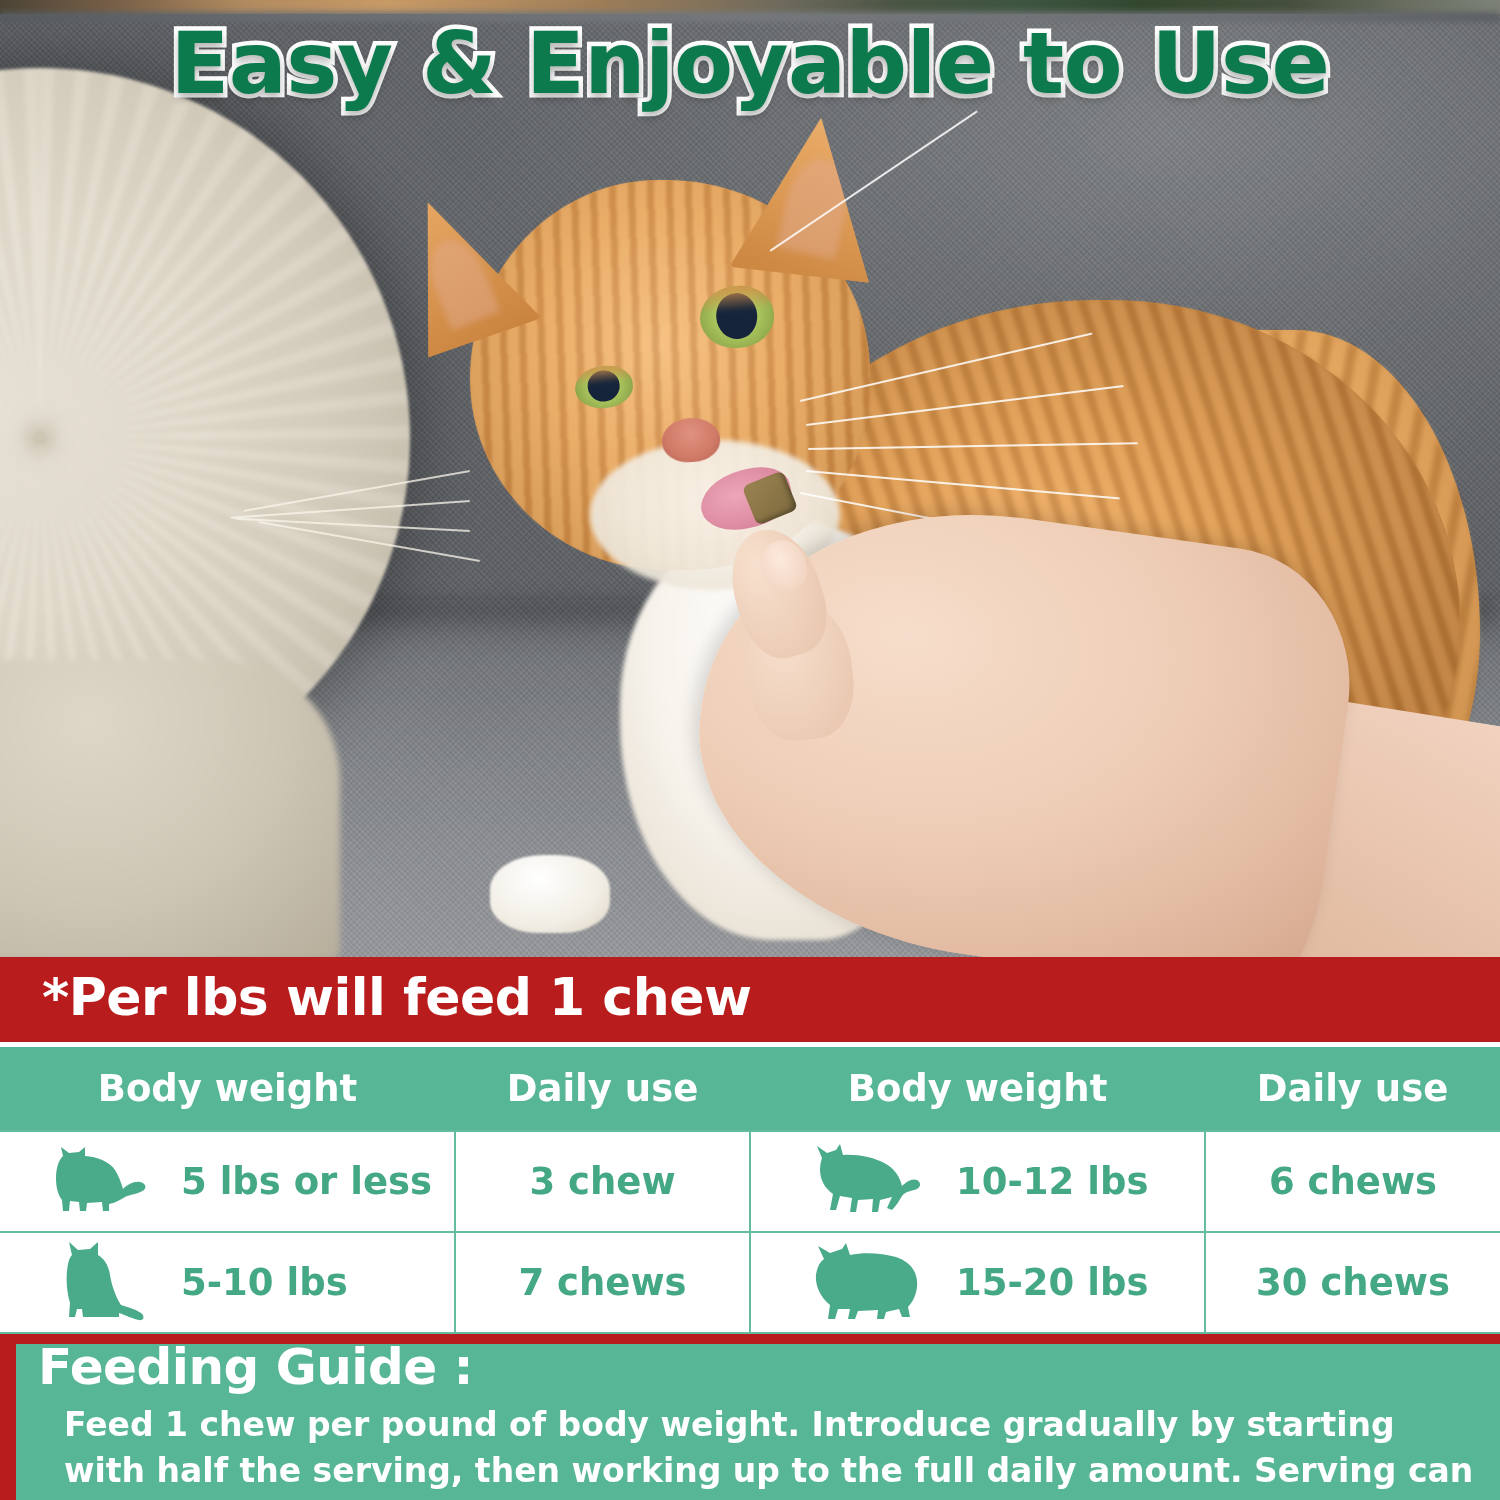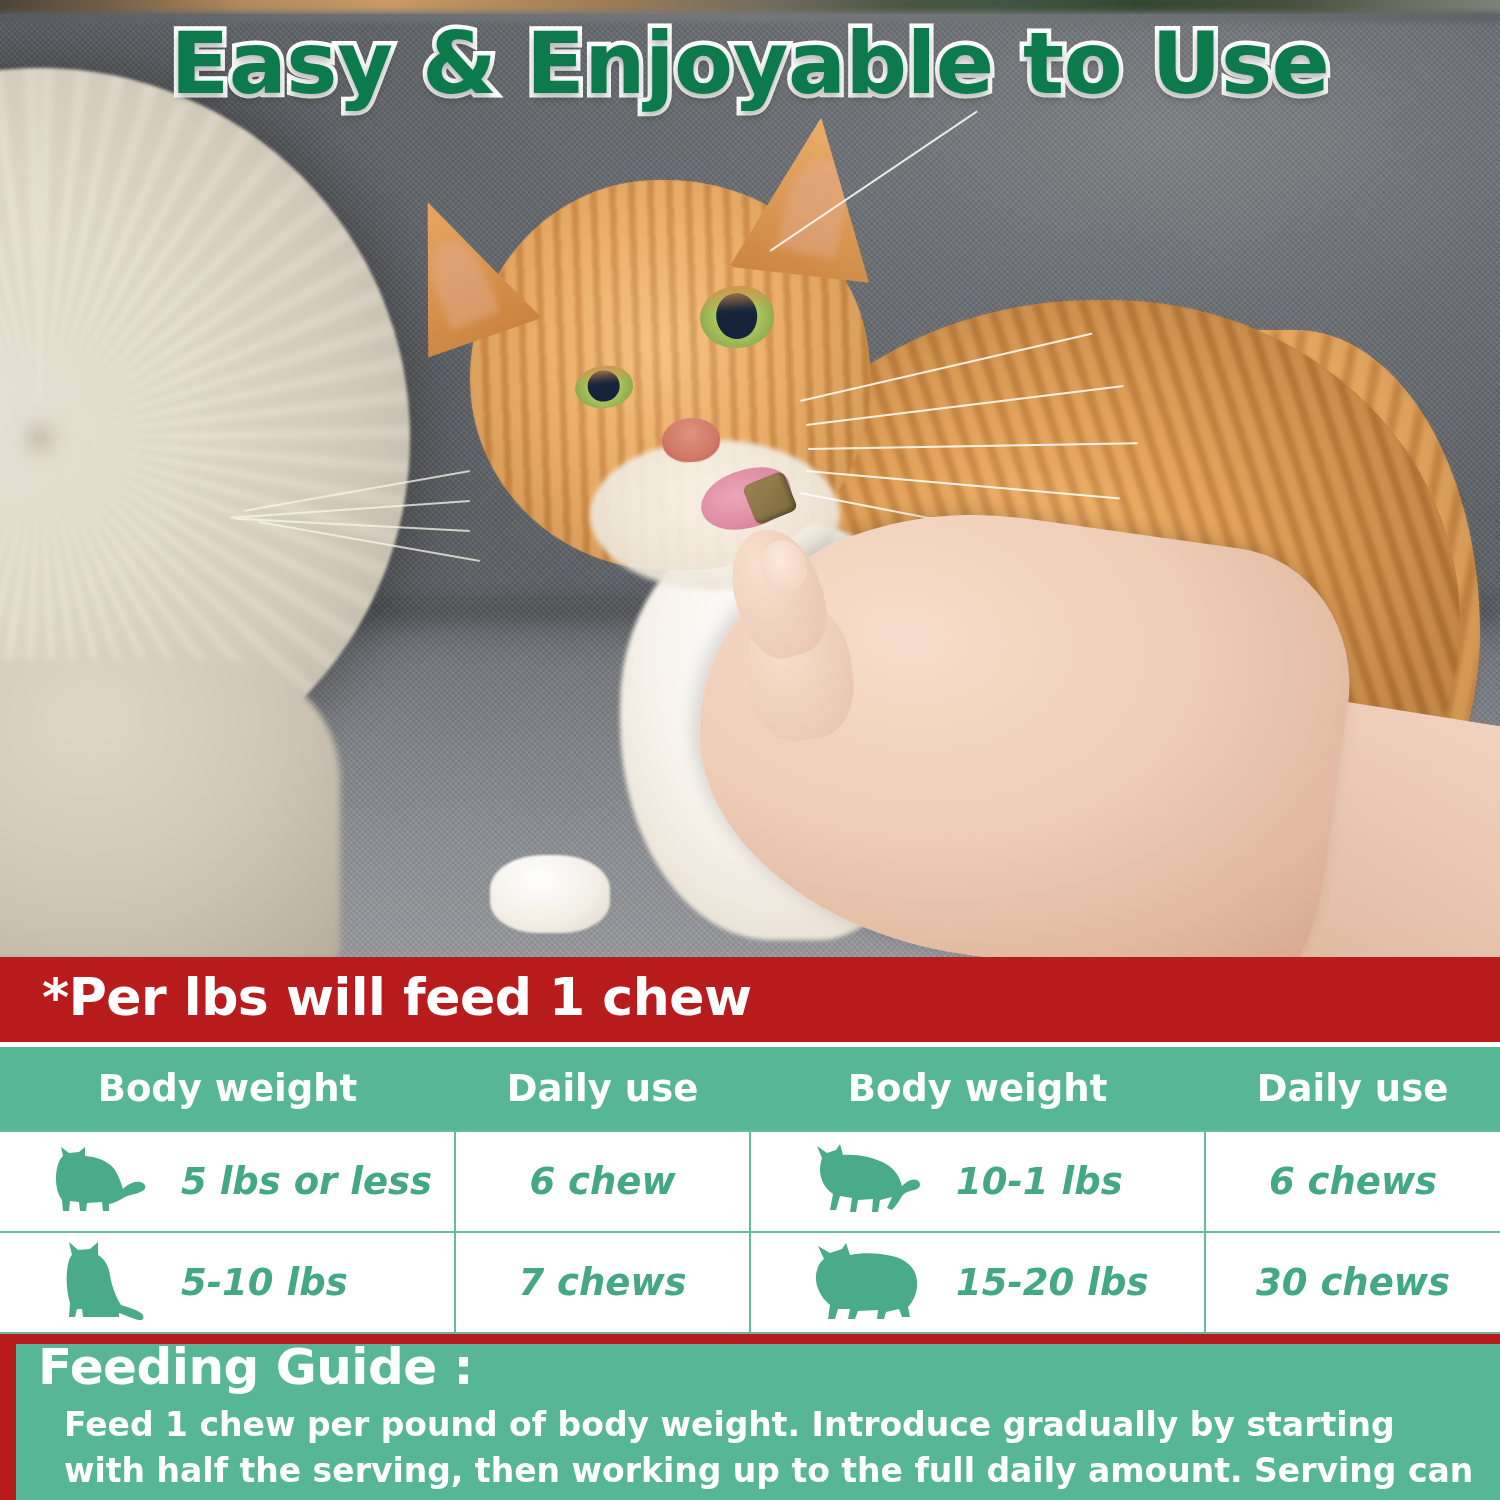--- a/index.html
+++ b/index.html
@@ -198,21 +198,21 @@
   table.feed{
     position:absolute; left:0; top:90px; width:1500px; border-collapse:collapse; table-layout:fixed;
   }
   table.feed th{
     height:84px; background:#57b695; color:#fff; font-size:37px; font-weight:bold;
     font-family:"DejaVu Sans","Liberation Sans",sans-serif; text-align:center; border:0;
   }
   table.feed td{
     height:101px; background:#ffffff; color:#43a883; font-size:37px; font-weight:bold;
     font-family:"DejaVu Sans","Liberation Sans",sans-serif; text-align:center;
-    border:2px solid #63bc9e; vertical-align:middle;font-style:italic;
+    border:2px solid #63bc9e; vertical-align:middle;
   }
   table.feed td.icon{ border-right:0; text-align:right; padding-right:26px; }
   table.feed td.wt{ border-left:0; text-align:left; padding-left:6px; }
   table.feed tr td:first-child{ border-left:0; }
   table.feed tr td:last-child{ border-right:0; }
   .catico{ display:inline-block; vertical-align:middle; }
   .catico svg{ display:block; }
 
   #guide{
     position:absolute; left:16px; top:387px; width:1500px; height:156px; background:#57b695; color:#fff;
@@ -333,36 +333,36 @@
                          C58 12 70 16 76 25 C80 31 82 38 84 44
                          C88 40 95 36 101 37 C106 38 108 42 105 45
                          C100 49 92 49 86 52 C81 55 76 58 70 59
                          L70 66 L64 66 L63 57 L48 58 L47 66 L41 66 L40 57
                          L31 56 L30 66 L24 66 L23 55
                          C19 50 17 42 17 34 C17 24 19 16 24 11 Z"></path>
               </svg>
             </span>
           </td>
           <td class="wt">5 lbs or less</td>
-          <td>6 chew</td>
+          <td>3 chew</td>
           <td class="icon">
             <span class="catico">
               <svg width="124" height="76" viewBox="0 0 124 76" fill="#49ab89">
                 <path d="M22 14 L17 2 L27 9 L36 6 L40 0 L43 11
                          C56 10 74 13 86 20 C96 26 100 34 102 42
                          C106 38 112 34 117 36 C121 38 121 43 117 45
                          C112 47 106 47 102 52 C99 57 96 62 92 66
                          L87 64 L92 53 L80 56 L78 68 L72 68 L73 55
                          L58 56 L56 68 L50 68 L52 54
                          L40 52 L36 66 L30 66 L33 50
                          C24 44 20 34 20 26 C20 21 21 17 22 14 Z"></path>
               </svg>
             </span>
           </td>
-          <td class="wt">10-1 lbs</td>
+          <td class="wt">10-12 lbs</td>
           <td>6 chews</td>
         </tr>
         <tr>
           <td class="icon">
             <span class="catico">
               <svg width="100" height="84" viewBox="0 0 100 84" fill="#49ab89">
                 <path d="M23 14 L20 1 L29 9 L41 8 L49 1 L49 14
                          C56 18 60 26 61 34 C63 46 67 56 72 64
                          C78 66 86 68 92 72 C96 75 95 80 90 79
                          C84 78 76 74 70 72 L70 76 L34 76 L33 68

